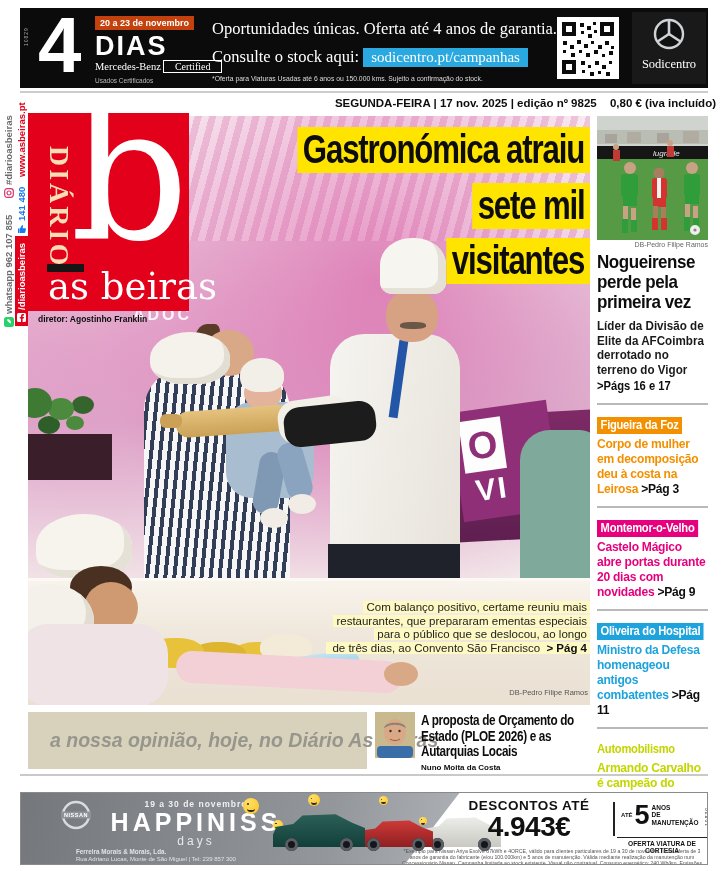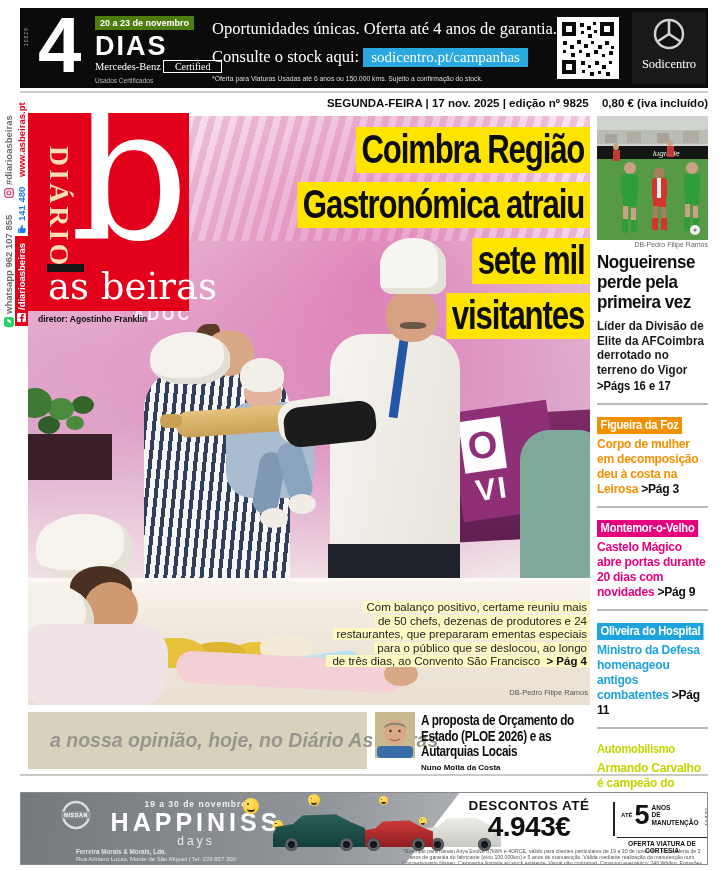--- a/index.html
+++ b/index.html
@@ -5,37 +5,37 @@
   html,body{margin:0;padding:0;background:#fff;}
   .page{position:relative;width:728px;height:871px;background:#fff;overflow:hidden;
         font-family:"Liberation Sans",sans-serif;color:#111;}
 
   
   .top-ad{position:absolute;left:20px;top:8px;width:688px;height:80px;background:#0b0b0b;color:#fff;}
   .edge-num{position:absolute;left:3px;top:38px;transform:rotate(-90deg);transform-origin:0 0;
             font-size:5px;color:#aaa;letter-spacing:1px;}
   .fd{position:absolute;left:18px;top:3px;width:165px;height:74px;}
   .fd-4{position:absolute;left:0;top:-6px;font-size:78px;font-weight:800;line-height:80px;color:#fff;}
-  .fd-tag{position:absolute;left:57px;top:5px;background:#4d7c0f;color:#fff;font-size:9px;font-weight:bold;padding:2px 5px;white-space:nowrap;}
+  .fd-tag{position:absolute;left:57px;top:5px;background:#c2410c;color:#fff;font-size:9px;font-weight:bold;padding:2px 5px;white-space:nowrap;}
   .fd-dias{position:absolute;left:57px;top:20px;font-size:27px;font-weight:800;letter-spacing:2px;color:#fff;}
   .fd-mb{position:absolute;left:57px;top:50px;font-family:"Liberation Serif",serif;font-size:10.5px;white-space:nowrap;}
   .fd-cert{border:1px solid #fff;padding:0 11px;margin-left:2px;font-size:10px;}
   .fd-sub{position:absolute;left:57px;top:66px;font-size:6.5px;color:#bbb;}
   .ad-center{position:absolute;left:192px;top:11px;width:335px;}
   .ad-h{font-family:"Liberation Serif",serif;font-size:16.5px;white-space:nowrap;}
   .ad-cta{margin-top:8px;font-family:"Liberation Serif",serif;font-size:16.5px;white-space:nowrap;}
   .ad-link{background:#2aa9e0;color:#fff;padding:1px 8px 2px;font-size:15px;}
   .ad-disc{margin-top:8px;font-size:6.8px;color:#ddd;}
   .qr{position:absolute;left:537px;top:9px;width:62px;height:62px;background:#fff;}
   .mb-panel{position:absolute;left:612px;top:4px;width:74px;height:72px;background:#191919;text-align:center;}
   .mb-name{font-family:"Liberation Serif",serif;font-size:12.5px;color:#fff;margin-top:2px;}
 
   
   .rule-top{position:absolute;left:20px;top:91px;width:688px;height:2px;background:#cccccc;}
-  .date-bar{position:absolute;left:20px;top:97px;width:688px;text-align:right;font-size:11.5px;font-weight:bold;color:#0d0d0d;}
+  .date-bar{position:absolute;left:28px;top:97px;width:688px;text-align:right;font-size:11.5px;font-weight:bold;color:#0d0d0d;}
   .date-bar .price{margin-left:10px;}
 
   
   .v{position:absolute;transform:rotate(-90deg);transform-origin:0 0;white-space:nowrap;
      display:flex;align-items:center;gap:3px;font-size:9.5px;font-weight:bold;height:13px;}
   .v .ri{display:inline-flex;transform:rotate(90deg);}
   .v-wa{left:2px;top:327px;color:#6c6c6c;}
   .v-ig{left:2px;top:198px;color:#6c6c6c;}
   .v-fb{left:15px;top:326px;background:#e2001a;color:#fff;width:82px;padding:0 4px;}
   .v-likes{left:15px;top:234px;color:#1877f2;}
@@ -362,29 +362,27 @@
 
   <div class="logo">
     <div class="logo-diario">DIÁRIO</div>
     <div class="logo-b">b</div>
     <div class="logo-bar"></div>
     <div class="logo-name">as beiras</div>
   </div>
   <div class="diretor">diretor: Agostinho Franklin</div>
 
   <div class="headline">
-    <div class="hl-line"><span class="hl-bg">Coimbra Região</span></div>
     <div class="hl-line"><span class="hl-bg">Gastronómica atraiu</span></div>
     <div class="hl-line hl-gap"><span class="hl-bg">sete mil</span></div>
     <div class="hl-line"><span class="hl-bg">visitantes</span></div>
   </div>
 
   <div class="caption">
     <div class="cap-line"><span>Com balanço positivo, certame reuniu mais</span></div>
-    <div class="cap-line"><span>de 50 chefs, dezenas de produtores e 24</span></div>
     <div class="cap-line"><span>restaurantes, que prepararam ementas especiais</span></div>
     <div class="cap-line"><span>para o público que se deslocou, ao longo</span></div>
     <div class="cap-line"><span><span>de três dias, ao Convento São Francisco</span> <b>&gt; Pág 4</b></span></div>
   </div>
   <div class="photo-credit">DB-Pedro Filipe Ramos</div>
 
   <div class="right-col">
     <div class="rc-photo">
       <svg width="111" height="124" viewBox="0 0 111 124">
         <rect width="111" height="44" fill="#cfd4cf"></rect>

